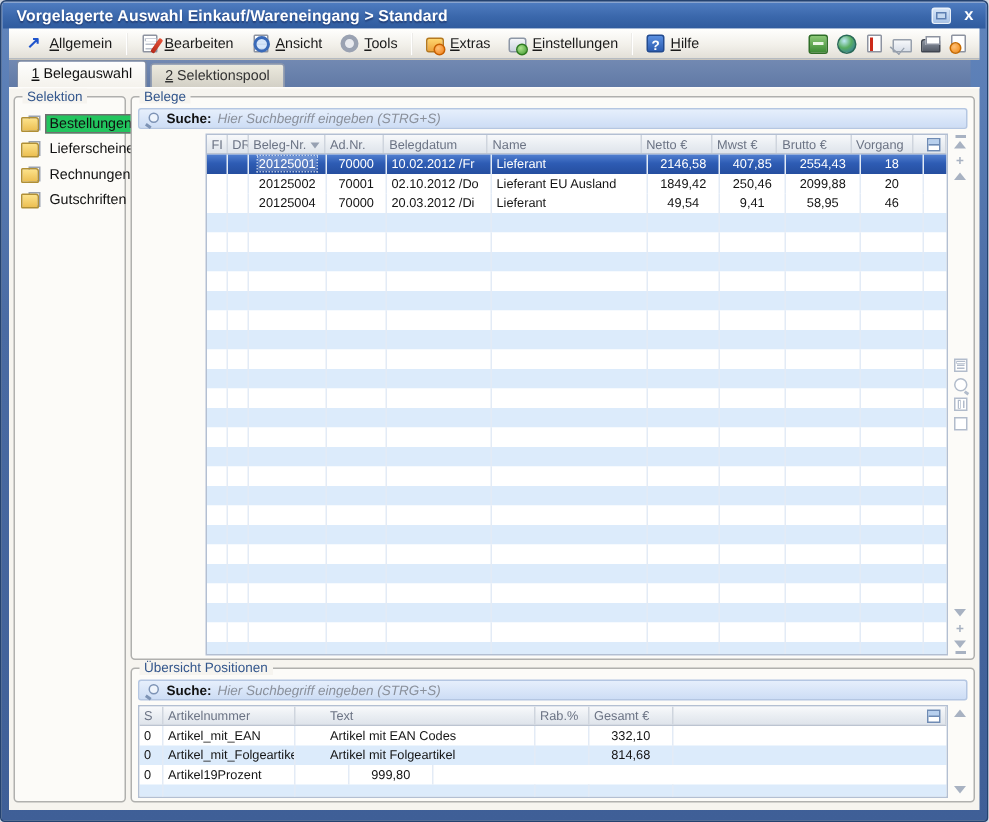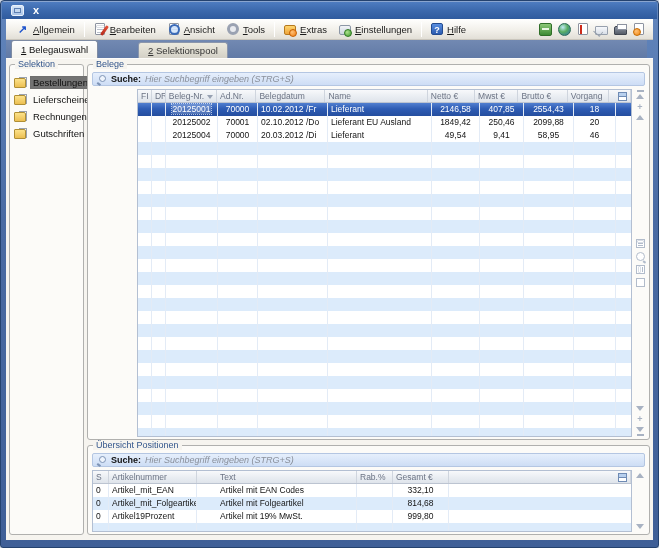--- a/index.html
+++ b/index.html
@@ -68,39 +68,39 @@
     border-right:1px solid #97a0ad; border-bottom:1px solid #97a0ad; transform:rotate(40deg) scaleX(.8); transform-origin:top left; }
   .ri-print { width:13px; height:9px; margin-top:3px; background:linear-gradient(180deg,#8d95a3,#555c68);
     border:1px solid #3f4550; border-radius:2px 2px 1px 1px; }
   .ri-print::before { content:""; position:absolute; left:2px; top:-3px; width:8px; height:4px; background:#fff; border:1px solid #8d93a0; }
   .ri-newpage { width:10px; height:12px; margin:0 1px; background:#fff; border:1px solid #8d93a0; border-radius:1px; }
   .ri-newpage::after { content:""; position:absolute; left:-2px; bottom:-2px; width:6px; height:6px;
     background:radial-gradient(circle at 35% 35%,#ffc076,#f08712); border:1px solid #c66a00; border-radius:50%; }
 
   
   .tabband { position:absolute; top:39px; left:5px; right:11px; height:18px;
-    background:linear-gradient(180deg,#7289b2 0%,#617aa6 100%); display:flex; align-items:flex-end; padding-left:5px;gap:38px; }
+    background:linear-gradient(180deg,#7289b2 0%,#617aa6 100%); display:flex; align-items:flex-end; padding-left:5px; }
   .tab { font-size:9.5px; padding:0 9px; height:16px; line-height:16px; border:1px solid #8a96ac; border-bottom:none;
     border-radius:3px 3px 0 0; margin-right:2px; white-space:nowrap; cursor:default; }
   .tab.active { background:linear-gradient(180deg,#fefefe,#f4f2ec); height:18px; line-height:18px; color:#111;
     border-color:#7e8ba3; position:relative; z-index:2; }
   .tab.inactive { background:linear-gradient(180deg,#eceade,#d3d0c6); color:#333; }
   .tab u { text-decoration:underline; }
 
   
   .main { position:absolute; top:57px; left:5px; right:5px; bottom:7px; background:#f6f4ef; border-top:1px solid #fdfcfa; }
 
   .groupbox { position:absolute; border:1px solid #b0b0ae; border-radius:3px; background:#fcfbf8; }
   .gb-label { position:absolute; top:-6px; left:5px; background:#f6f4ef; padding:0 3px; font-size:9px; color:#33568c; line-height:10px; white-space:nowrap; }
 
   .box-selektion { left:3px; top:5px; width:75px; bottom:5px; }
   .sel-items { padding-top:9px; }
   .sel-item { display:flex; align-items:center; gap:3px; padding:2px 1px 2px 4px; font-size:9.5px; color:#111; cursor:default; }
   .sel-item .lbl { padding:0 2px; border:1px solid transparent; white-space:nowrap; }
-  .sel-item.focused .lbl { border:1px solid #6f6f6f; background:#737373; }
+  .sel-item.focused .lbl { border:1px solid #6f6f6f; background:#22c55e; }
   .folder-icon { position:relative; width:13px; height:11px; flex:0 0 13px; }
   .folder-icon::after { content:""; position:absolute; right:0px; top:0px; width:6px; height:8px; background:#fff; border:1px solid #9aa2ae; }
   .folder-icon::before { content:""; position:absolute; left:0; bottom:0; width:10px; height:8px;
     background:linear-gradient(180deg,#fce28a,#ecbf52); border:1px solid #b08f35; border-radius:1px 2px 1px 1px; z-index:2; }
 
   .box-belege { left:81px; right:3px; top:5px; height:376px; }
   .box-pos { left:81px; right:3px; top:386px; bottom:5px; }
 
   
   .searchrow { position:absolute; left:4px; right:4px; top:7px; height:14px;
@@ -156,20 +156,21 @@
   .gi-zoom::after { content:""; position:absolute; right:-2px; bottom:-2px; width:3px; height:1.5px; background:#b2bccb; transform:rotate(35deg); }
   .gi-cols::after { content:""; position:absolute; top:1px; bottom:1px; left:2px; width:1px;
     box-shadow:0 0 0 .5px #b2bccb, 3px 0 0 0 #b2bccb; }
 </style>
 </head>
 <body>
 
 <div class="window">
 
   <div class="titlebar">
+    <div class="title-text">Vorgelagerte Auswahl Einkauf/Wareneingang &gt; Standard</div>
     <div class="tb-btns">
       <div class="restore-btn"></div>
       <div class="close-btn">x</div>
     </div>
   </div>
 
   <div class="menubar">
     <div class="menu-item">
       <span class="mi mi-arrow">↗</span>
       <span class="mlabel"><u>A</u>llgemein</span>
@@ -664,21 +665,20 @@
             <span class="cell p-s">0</span>
             <span class="cell p-art">Artikel_mit_Folgeartikel</span>
             <span class="cell p-txt">Artikel mit Folgeartikel</span>
             <span class="cell p-rab num"></span>
             <span class="cell p-ges num">814,68</span>
             <span class="cell p-fill"></span>
           </div>
           <div class="trow">
             <span class="cell p-s">0</span>
             <span class="cell p-art">Artikel19Prozent</span>
-            <span class="cell p-txt">Artikel mit 19% MwSt.</span>
             <span class="cell p-rab num"></span>
             <span class="cell p-ges num">999,80</span>
             <span class="cell p-fill"></span>
           </div>
         <div class="trow stripe">
               <span class="cell p-s"></span>
               <span class="cell p-art"></span>
               <span class="cell p-txt"></span>
               <span class="cell p-rab"></span>
               <span class="cell p-ges"></span>

